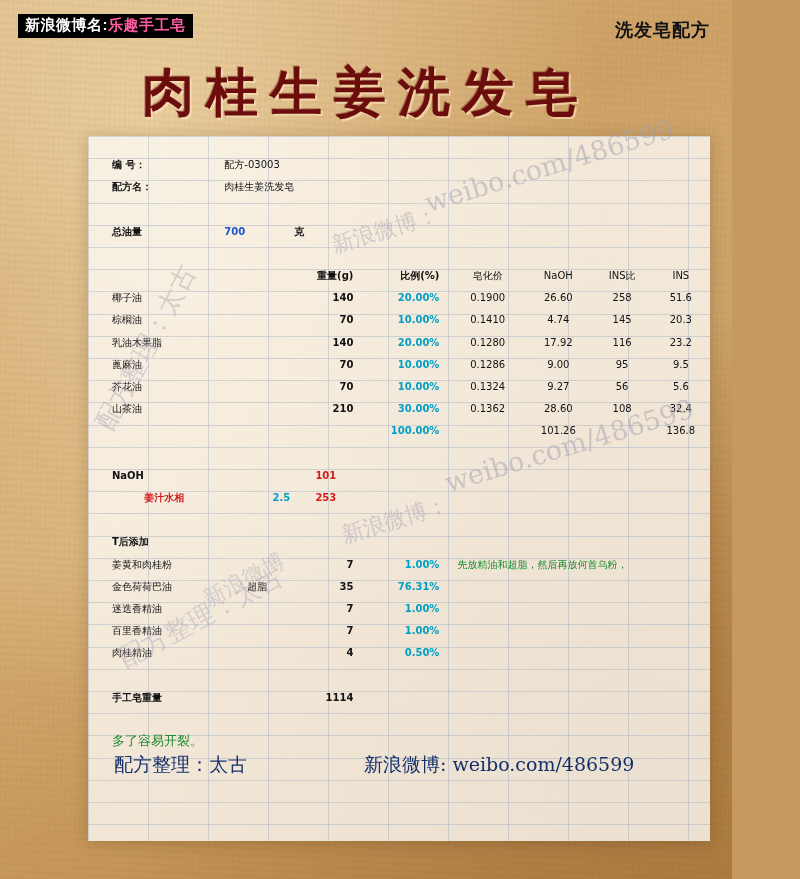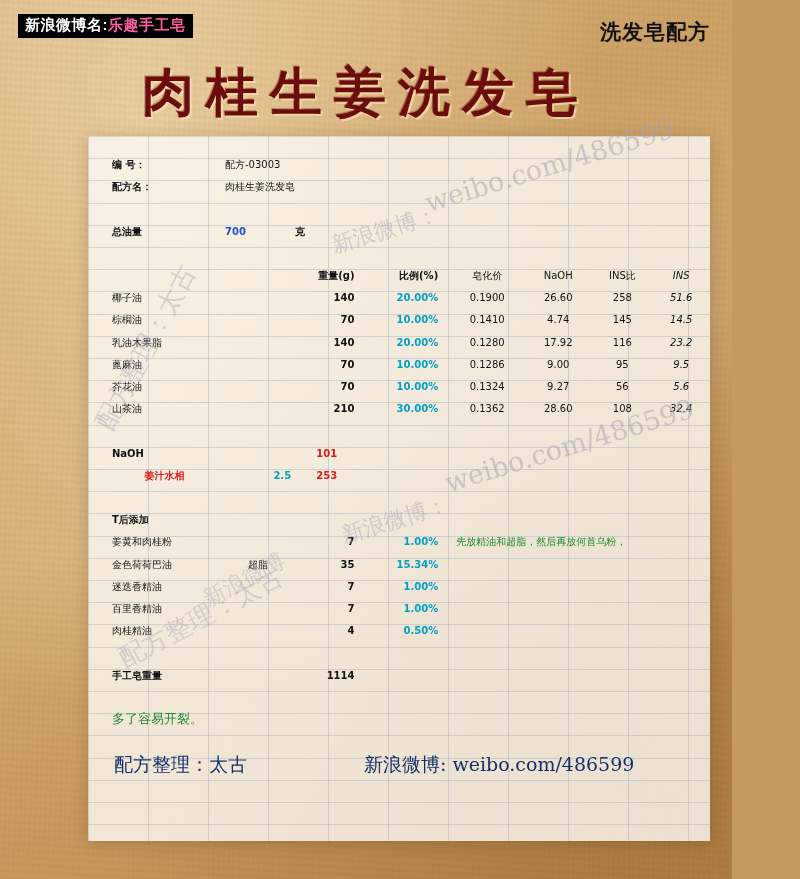--- a/index.html
+++ b/index.html
@@ -48,21 +48,21 @@
     line-height: 1.1;
     z-index: 5;
   }
   .weibo-tag .pink {
     color: #ff5fa2;
   }
   .header-right {
     position: absolute;
     right: 22px;
     top: 18px;
-    font-size: 21px;
+    font-size: 18px;
     font-weight: bold;
     color: #111;
     font-family: "DejaVu Serif", serif;
     letter-spacing: 1px;
     z-index: 5;
   }
   .main-title {
     position: absolute;
     top: 58px;
     left: 0;
@@ -138,21 +138,21 @@
     line-height: 22.2px;
     white-space: nowrap;
   }
   .c-name { width: 130px; padding-left: 24px !important; }
   .c-tag  { width: 72px; text-align: center; }
   .c-wt   { width: 66px; text-align: right; padding-right: 16px !important; }
   .c-pct  { width: 76px; text-align: right; padding-right: 12px !important; }
   .c-sap  { width: 78px; text-align: center; margin-top: 23px; }
   .c-naoh { width: 72px; text-align: center; }
   .c-insr { width: 62px; text-align: center; }
-  .c-ins  { width: 60px; text-align: center; font-style: italic; }
+  .c-ins  { width: 60px; text-align: center; }
 
   .bold { font-weight: bold; }
   .blue { color: #1f52d0; margin-left: 24px; }
   .cyan { color: #00a0c6; }
   .red  { color: #d61b1b; text-align: center; }
   .green{ color: #1a8a2e; }
   .note {
     color: #1a8a2e;
     font-size: 13px;
     line-height: 20px;
@@ -265,21 +265,21 @@
           <td class="c-ins">51.6</td>
         </tr>
         <tr>
           <td class="c-name">棕榈油</td>
           <td class="c-tag"></td>
           <td class="c-wt bold">70</td>
           <td class="c-pct cyan bold">10.00%</td>
           <td class="c-sap">0.1410</td>
           <td class="c-naoh">4.74</td>
           <td class="c-insr">145</td>
-          <td class="c-ins">14.5</td>
+          <td class="c-ins">20.3</td>
         </tr>
         <tr>
           <td class="c-name">乳油木果脂</td>
           <td class="c-tag"></td>
           <td class="c-wt bold">140</td>
           <td class="c-pct cyan bold">20.00%</td>
           <td class="c-sap">0.1280</td>
           <td class="c-naoh">17.92</td>
           <td class="c-insr">116</td>
           <td class="c-ins">23.2</td>
@@ -308,20 +308,30 @@
           <td class="c-name">山茶油</td>
           <td class="c-tag"></td>
           <td class="c-wt bold">210</td>
           <td class="c-pct cyan bold">30.00%</td>
           <td class="c-sap">0.1362</td>
           <td class="c-naoh">28.60</td>
           <td class="c-insr">108</td>
           <td class="c-ins">32.4</td>
         </tr>
 
+        <tr>
+          <td class="c-name"></td>
+          <td class="c-tag"></td>
+          <td class="c-wt"></td>
+          <td class="c-pct cyan bold">100.00%</td>
+          <td class="c-sap"></td>
+          <td class="c-naoh">101.26</td>
+          <td class="c-insr"></td>
+          <td class="c-ins">136.8</td>
+        </tr>
 
         <tr class="spacer">
               <td colspan="8"></td>
             </tr>
 
         <tr>
           <td class="c-name bold">NaOH</td>
           <td class="c-tag"></td>
           <td class="c-wt red bold">101</td>
           <td class="c-pct"></td>
@@ -360,21 +370,21 @@
           <td class="c-name">姜黄和肉桂粉</td>
           <td class="c-tag"></td>
           <td class="c-wt bold">7</td>
           <td class="c-pct cyan bold">1.00%</td>
           <td class="green" colspan="4" style="text-align:left;padding-left:6px !important">先放精油和超脂，然后再放何首乌粉，</td>
         </tr>
         <tr>
           <td class="c-name">金色荷荷巴油</td>
           <td class="c-tag">超脂</td>
           <td class="c-wt bold">35</td>
-          <td class="c-pct cyan bold">15.34%</td>
+          <td class="c-pct cyan bold">76.31%</td>
           <td class="c-sap"></td>
           <td class="c-naoh"></td>
           <td class="c-insr"></td>
           <td class="c-ins"></td>
         </tr>
         <tr>
           <td class="c-name">迷迭香精油</td>
           <td class="c-tag"></td>
           <td class="c-wt bold">7</td>
           <td class="c-pct cyan bold">1.00%</td>

